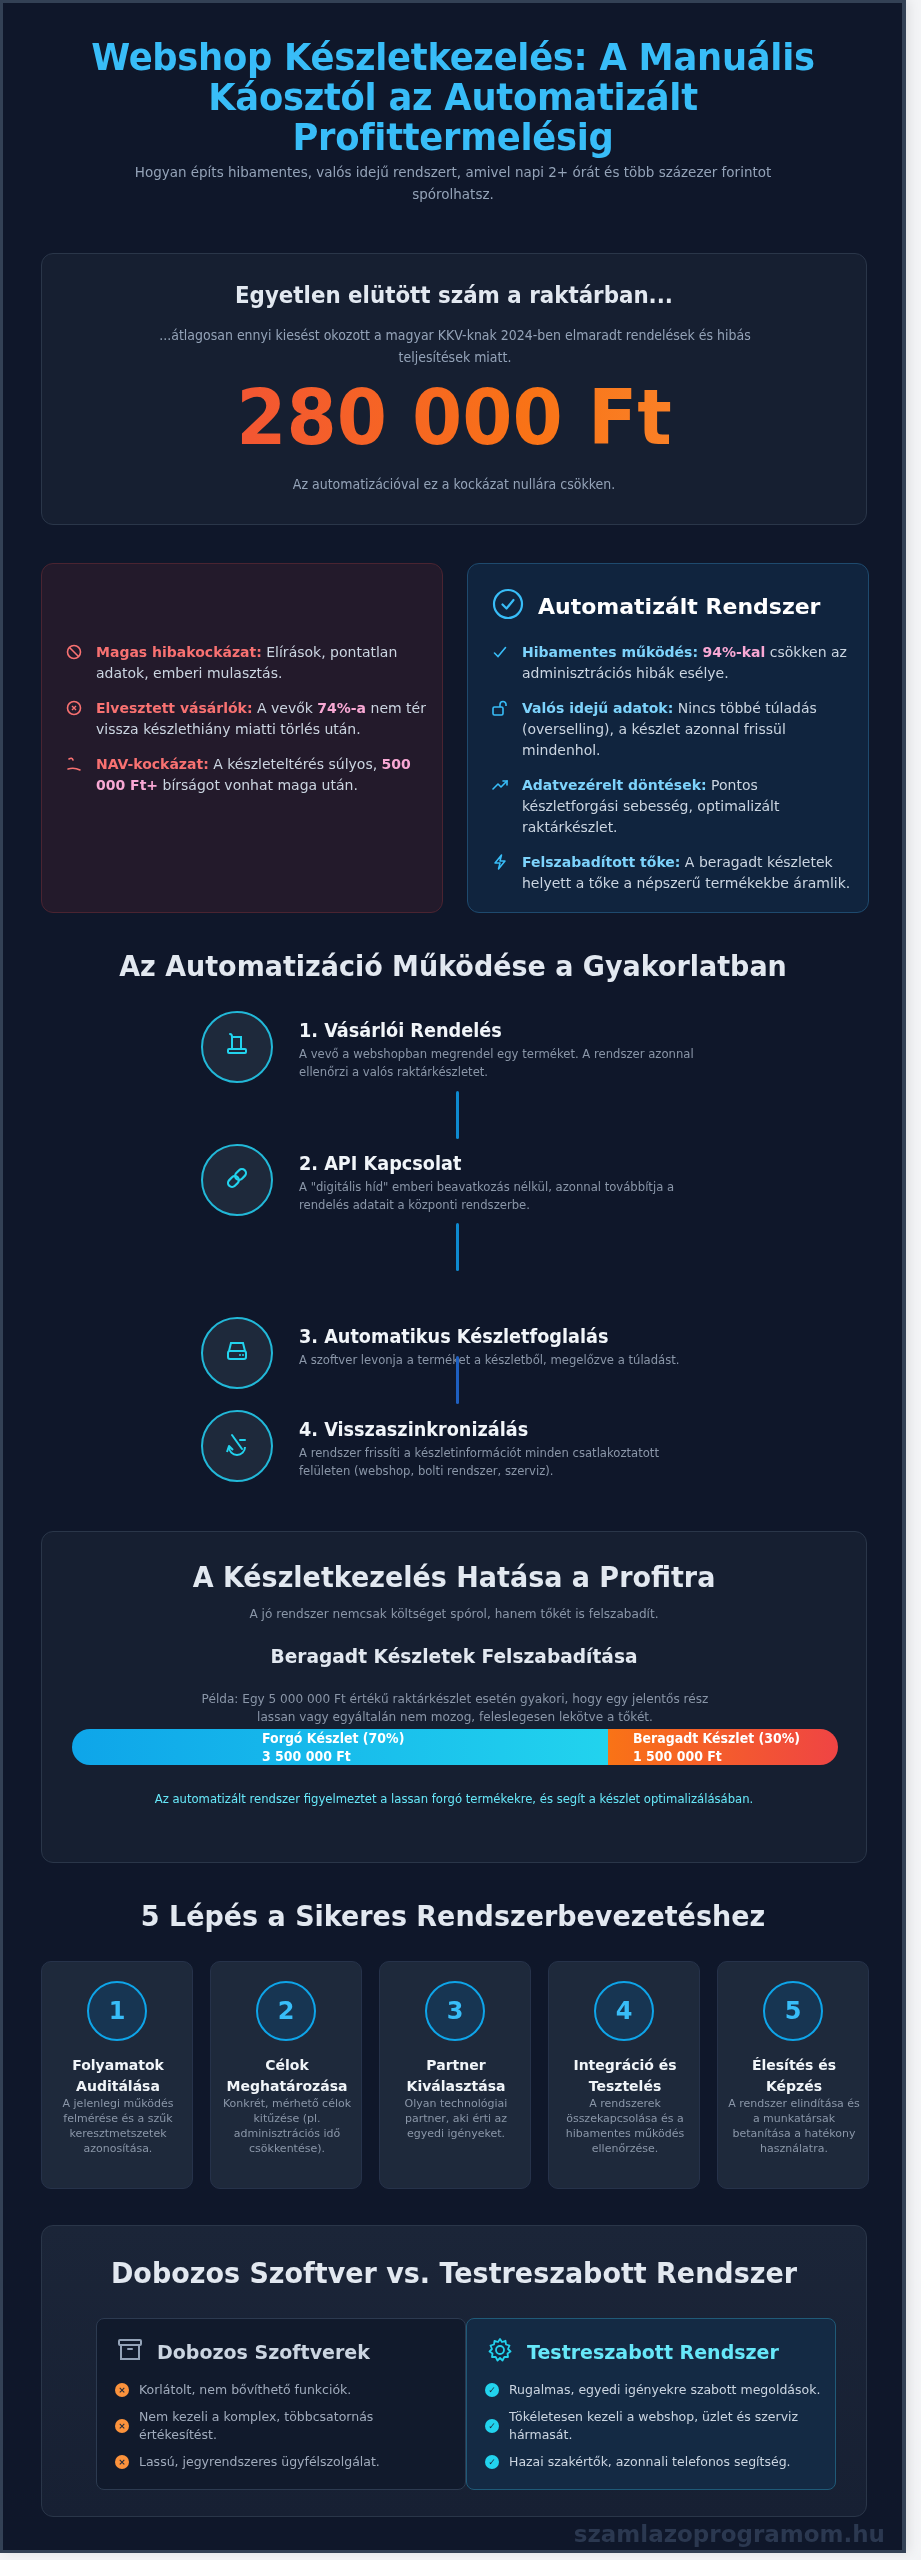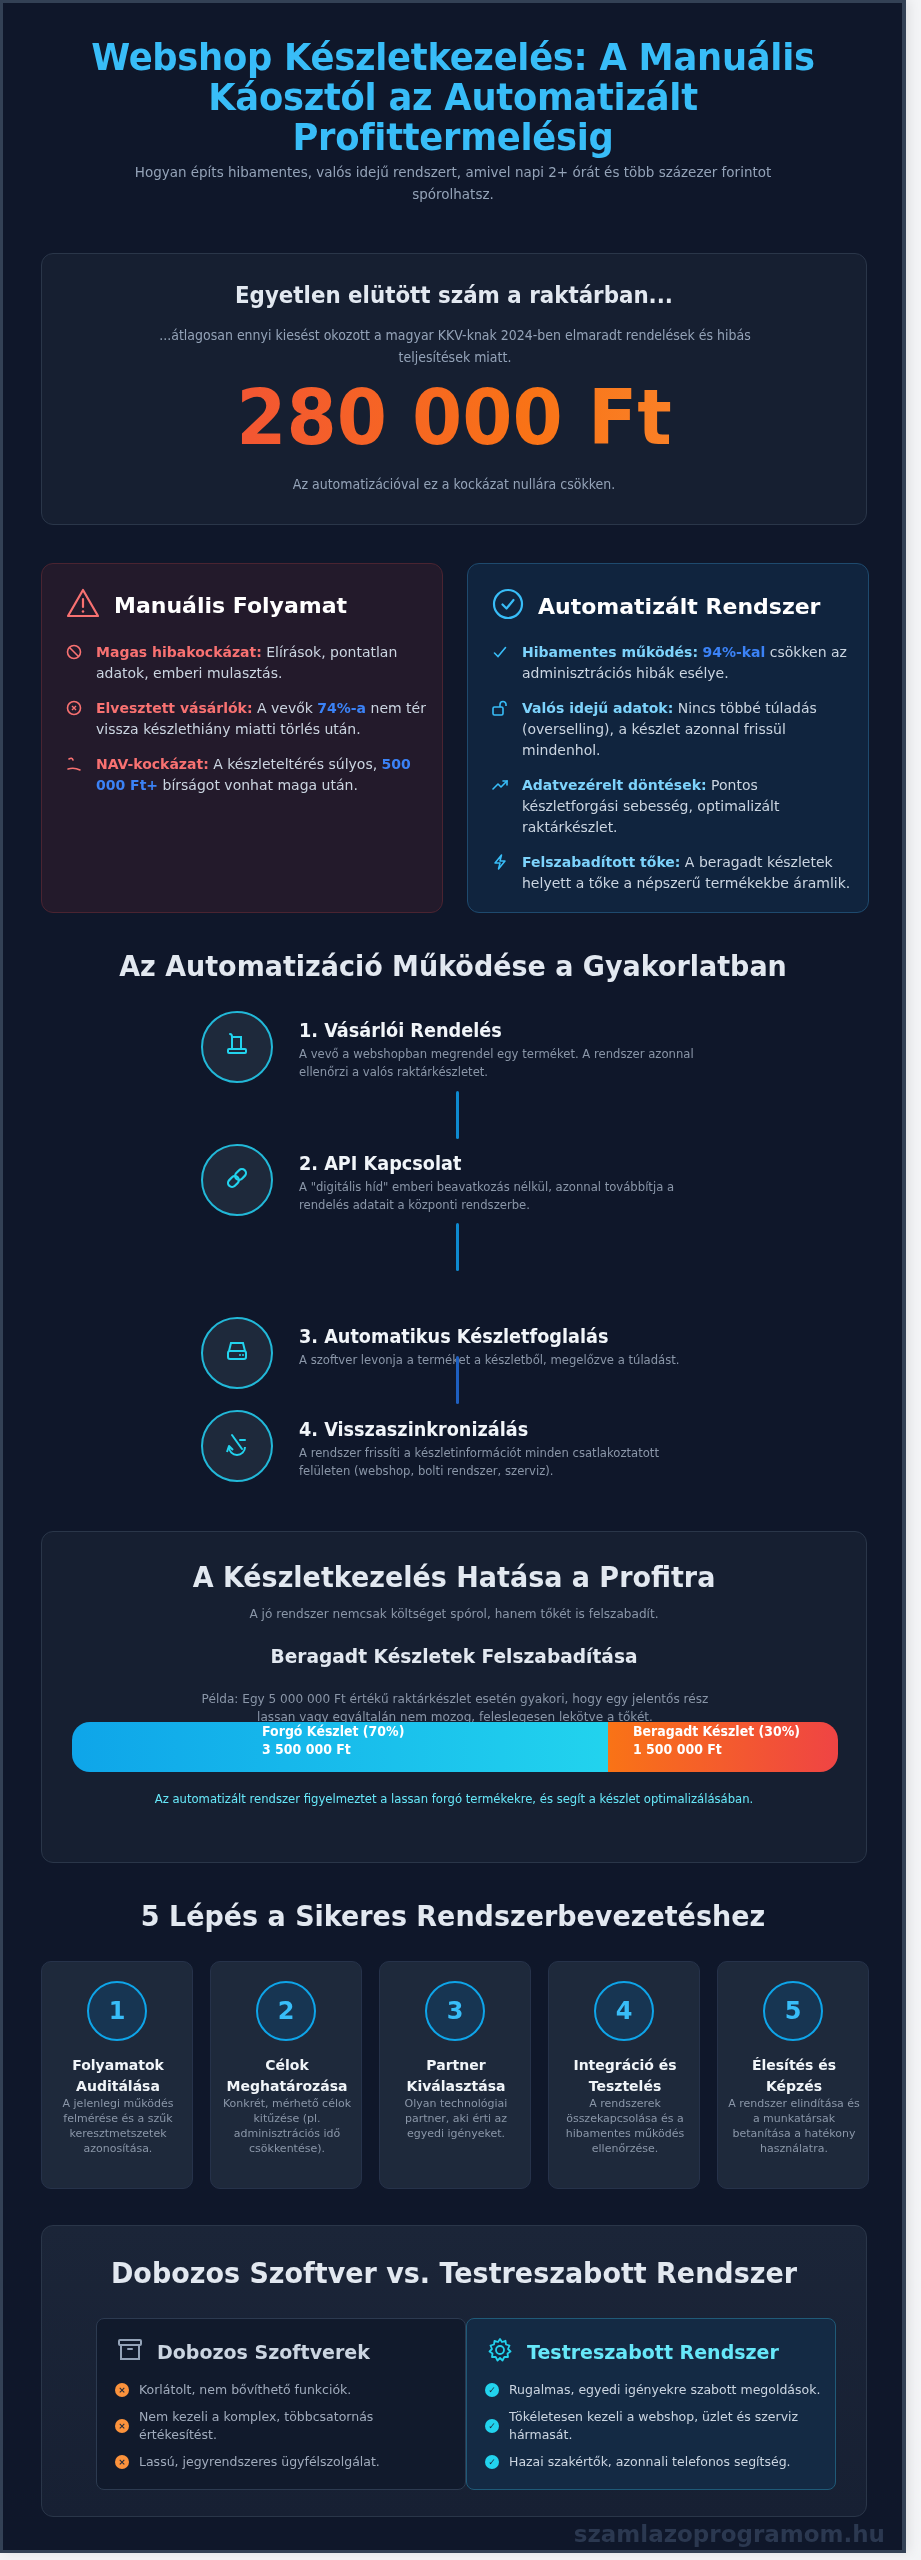--- a/index.html
+++ b/index.html
@@ -48,42 +48,42 @@
   .cmp { position:absolute; top:560px; width:402px; height:350px; border-radius:12px; }
   .cmp-manual { left:38px; background:#231a2b; border:1px solid #4a2431; }
   .cmp-auto { left:464px; background:#10243e; border:1px solid #1e4a6e; }
   .cmp-head { position:absolute; left:24px; top:24px; display:flex; align-items:center; gap:14px; }
   .cmp-head .ttl { font-weight:bold; font-size:22px; color:#ffffff; }
   .cmp-list { position:absolute; left:24px; top:78px; width:360px; list-style:none; }
   .cmp-list li { display:flex; gap:12px; margin-bottom:14px; font-size:14px; line-height:21px; color:#cbd5e1; }
   .cmp-list li .ic { flex:0 0 18px; margin-top:2px; }
   .cmp-manual .lbl { color:#f87171; font-weight:bold; }
   .cmp-auto .lbl { color:#7dd3fc; font-weight:bold; }
-  .strong { color:#3b82f6; font-weight:bold;text-align:center; }
+  .strong { color:#f9a8d4; font-weight:bold;text-align:center; }
 
   
   .sec-title { position:absolute; left:0; width:900px; text-align:center; font-weight:bold;
     font-size:29px; color:#e2e8f0; transform: scaleX(0.93); }
   .step { position:absolute; left:198px; width:560px; height:74px; }
   .step .circle { position:absolute; left:0; top:0; width:72px; height:72px; border-radius:50%;
     border:2px solid #22b8d8; background:#1e293b; display:flex; align-items:center; justify-content:center; }
   .step .st-title { position:absolute; left:98px; top:8px; font-weight:bold; font-size:19px; color:#f1f5f9;
     transform: scaleX(0.93); transform-origin:left; white-space:nowrap; }
   .step .st-desc { position:absolute; left:98px; top:34px; width:440px; font-size:12.5px; line-height:18px;
     color:#8a96a8; transform: scaleX(0.93); transform-origin:left; }
   .connector { position:absolute; left:453px; width:3px; height:48px; border-radius:2px; background:#0e8ad0; }
 
   
   .profit-card { left:38px; top:1528px; width:826px; height:332px; background:#161f31; }
   .pf-title { position:absolute; left:0; top:28px; width:100%; text-align:center; font-weight:bold;
     font-size:29px; color:#e2e8f0; transform: scaleX(0.93); }
   .pf-sub { position:absolute; left:0; top:74px; width:100%; text-align:center; font-size:13px; color:#8a96a8; transform: scaleX(0.93); }
   .pf-h3 { position:absolute; left:0; top:112px; width:100%; text-align:center; font-weight:bold; font-size:20px; color:#e2e8f0; transform: scaleX(0.93); }
   .pf-ex { position:absolute; left:130px; top:158px; width:566px; text-align:center; font-size:13px; line-height:18px; color:#8a96a8; transform: scaleX(0.93); }
-  .bar { position:absolute; left:30px; top:190px; width:766px; height:50px; border-radius:18px; overflow:hidden; display:flex; }
+  .bar { position:absolute; left:30px; top:197px; width:766px; height:36px; border-radius:18px; overflow:hidden; display:flex; }
   .bar .seg { height:100%; position:relative; color:#fff; font-weight:bold; font-size:13.5px; }
   .bar .seg-a { background: linear-gradient(90deg, #0ea5e9 0%, #22d3ee 100%); }
   .bar .seg-b { background: linear-gradient(90deg, #f97316 0%, #ef4444 100%); }
   .bar .seg .l1 { position:absolute; top:1px; white-space:nowrap; transform: scaleX(0.93); transform-origin:left; }
   .bar .seg .l2 { position:absolute; top:19px; white-space:nowrap; transform: scaleX(0.93); transform-origin:left; }
   .pf-note { position:absolute; left:0; top:259px; width:100%; text-align:center; font-size:12.5px; color:#67e8f9; transform: scaleX(0.93); }
 
   
   .steps-row { position:absolute; left:38px; top:1958px; width:826px; height:230px; }
   .sc { position:absolute; top:0; width:152px; height:228px; background:#1e293b; border:1px solid #26324a; border-radius:10px; }
@@ -123,30 +123,20 @@
   <p class="hero-sub">Hogyan építs hibamentes, valós idejű rendszert, amivel napi 2+ órát és több százezer forintot spórolhatsz.</p>
 
   <section class="card stat-card">
     <h2 class="stat-title">Egyetlen elütött szám a raktárban...</h2>
     <p class="stat-desc">...átlagosan ennyi kiesést okozott a magyar KKV-knak 2024-ben elmaradt rendelések és hibás teljesítések miatt.</p>
     <div class="stat-value">280 000 Ft</div>
     <p class="stat-note">Az automatizációval ez a kockázat nullára csökken.</p>
   </section>
 
   <section class="cmp cmp-manual">
-    <div class="cmp-head">
-      <span>
-        <svg width="34" height="30" viewBox="0 0 34 30">
-              <path d="M17 2 L32 28 L2 28 Z" fill="none" stroke="#f87171" stroke-width="2.2" stroke-linejoin="round"></path>
-              <line x1="17" y1="11" x2="17" y2="19" stroke="#f87171" stroke-width="2.2" stroke-linecap="round"></line>
-              <circle cx="17" cy="23.5" r="1.3" fill="#f87171"></circle>
-            </svg>
-      </span>
-      <span class="ttl">Manuális Folyamat</span>
-    </div>
     <ul class="cmp-list">
       <li>
         <span class="ic"><svg width="16" height="16" viewBox="0 0 16 16">
                 <circle cx="8" cy="8" r="6.5" fill="none" stroke="#f87171" stroke-width="1.6"></circle>
                 <line x1="3.5" y1="3.5" x2="12.5" y2="12.5" stroke="#f87171" stroke-width="1.6"></line>
               </svg></span>
         <span><span class="lbl">Magas hibakockázat:</span><span> Elírások, pontatlan adatok, emberi mulasztás.</span></span>
       </li>
       <li>
         <span class="ic"><svg width="16" height="16" viewBox="0 0 16 16">

